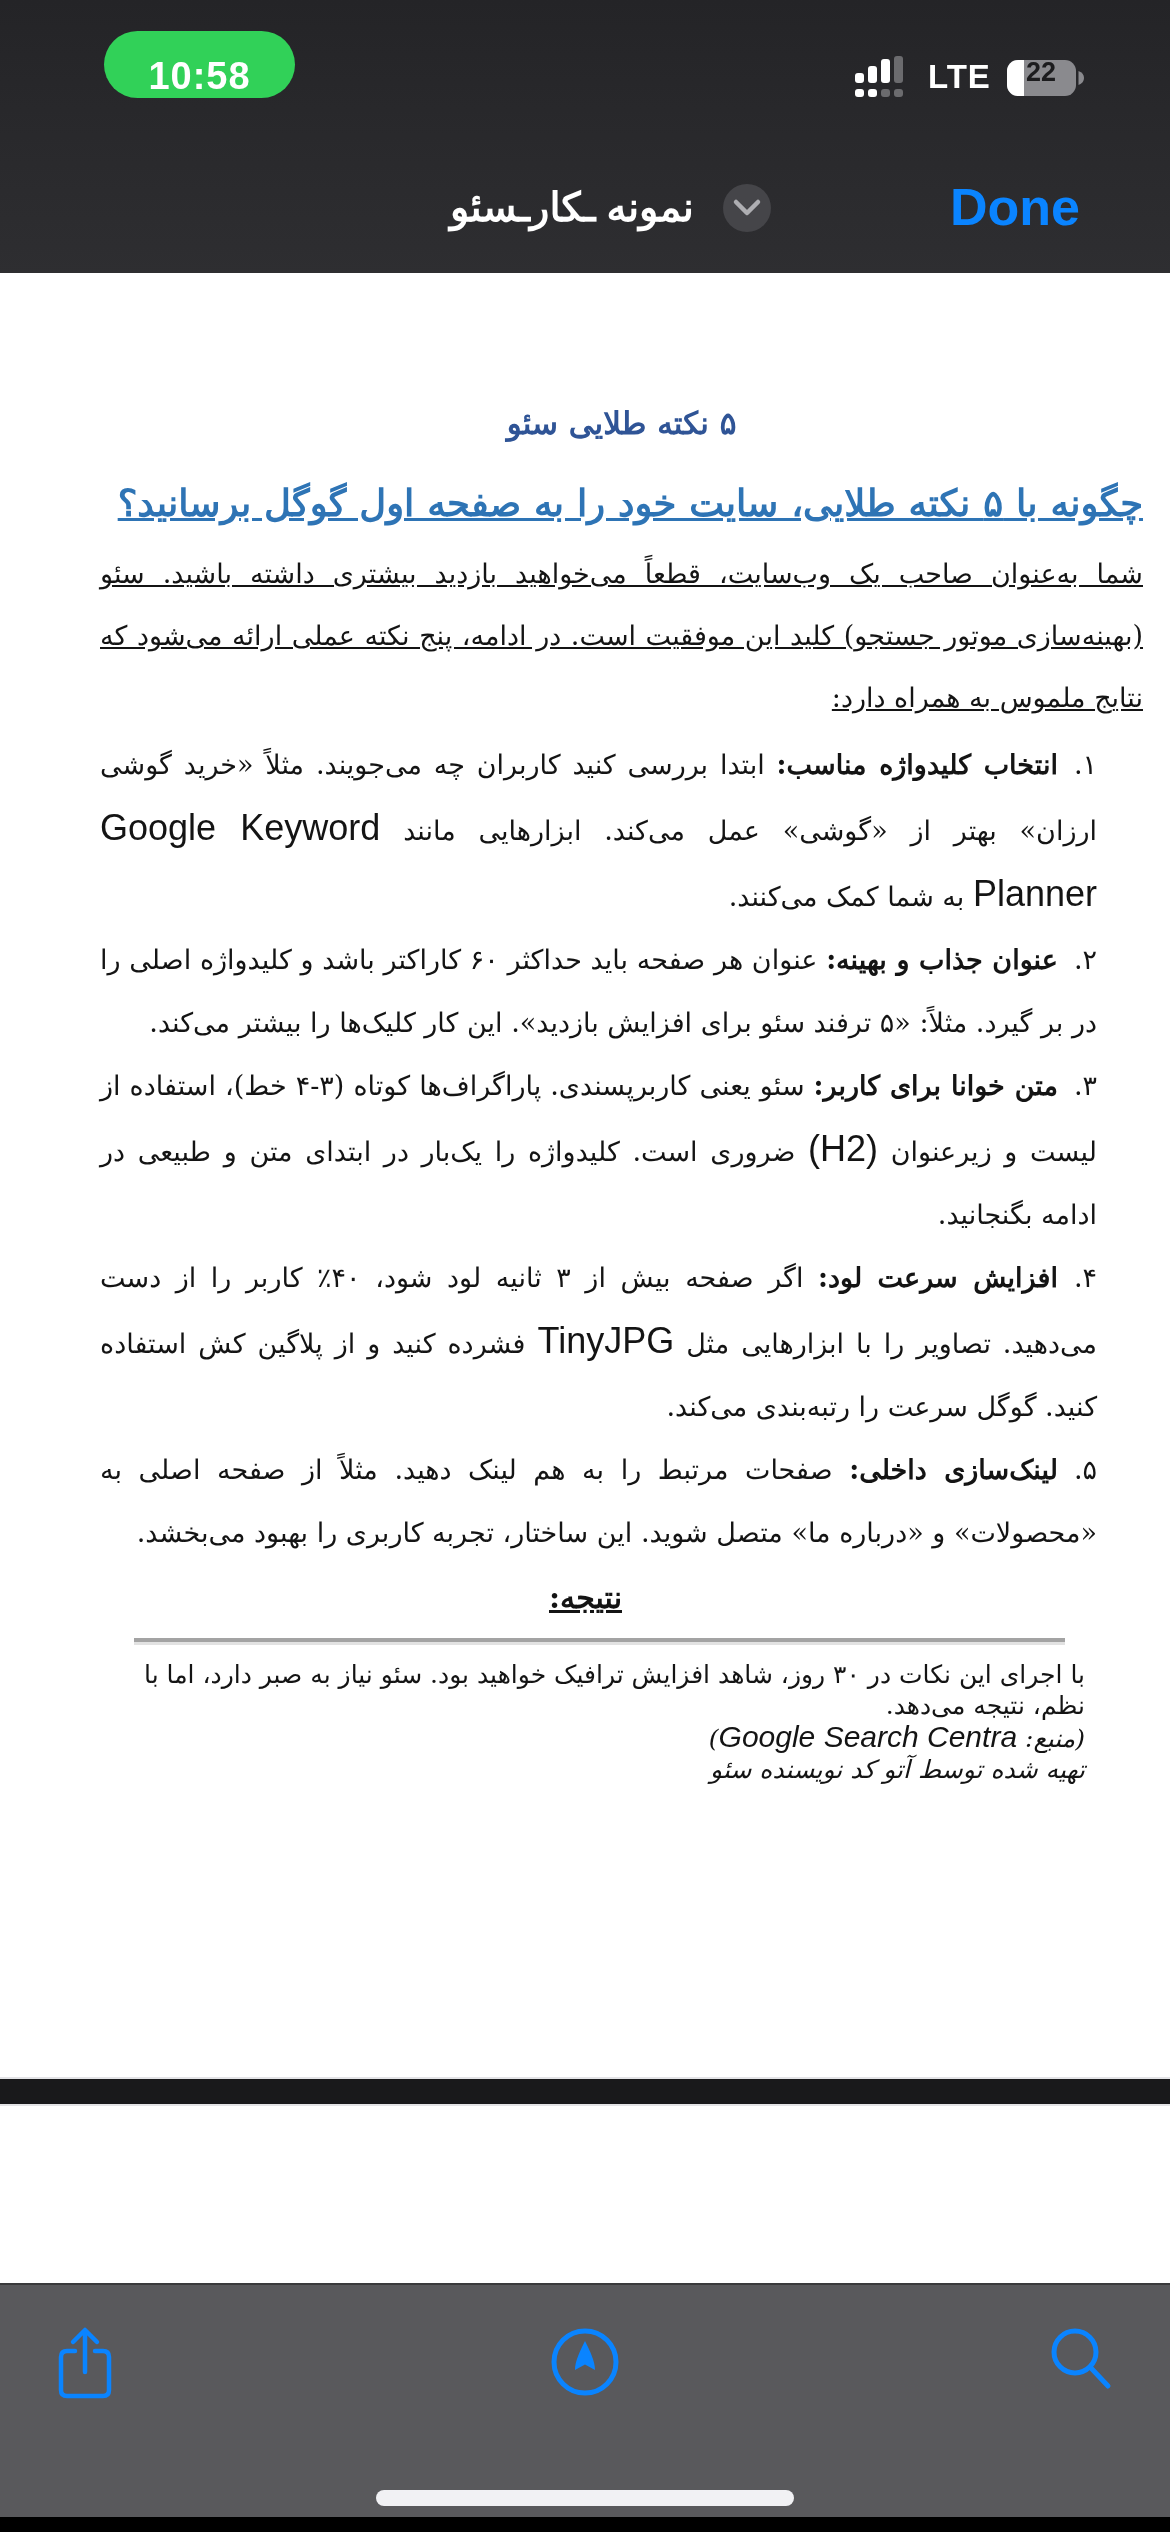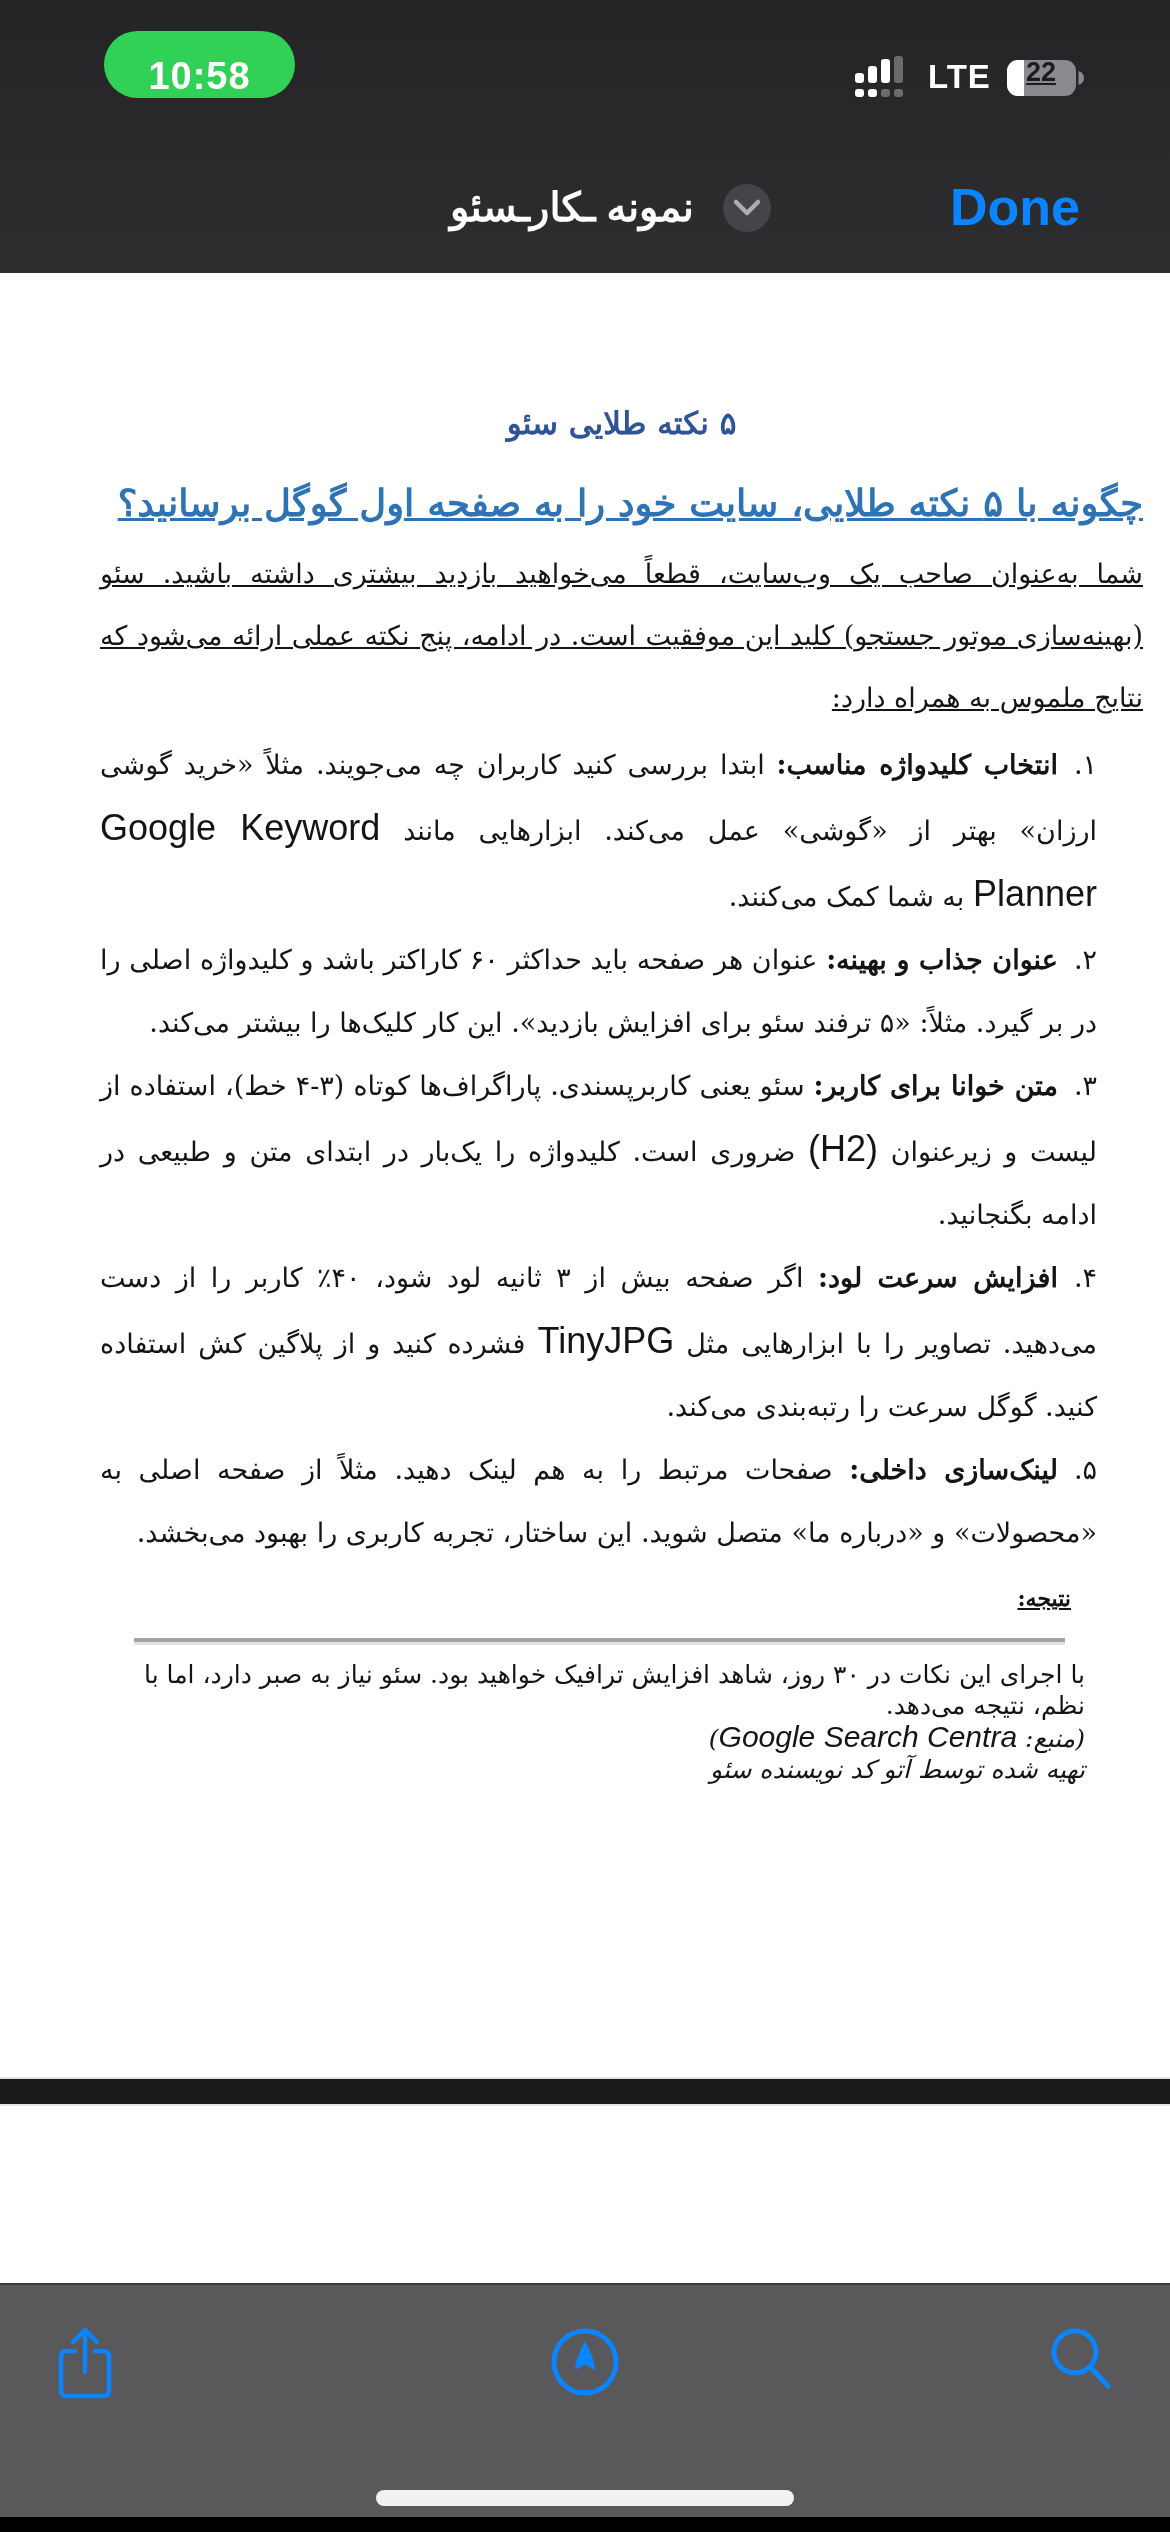--- a/index.html
+++ b/index.html
@@ -9,21 +9,21 @@
   
   .header{position:absolute;top:0;left:0;width:1170px;height:273px;
           background:linear-gradient(180deg,#242427 0%,#2e2e31 100%);}
   .time-pill{position:absolute;top:31px;left:104px;width:191px;height:67px;border-radius:34px;
              background:#31d158;display:flex;align-items:flex-end;justify-content:center;}
   .time-pill span{color:#fff;font-size:38px;font-weight:700;letter-spacing:1px;}
   .cell-icon{position:absolute;top:56px;left:855px;}
   .lte{position:absolute;top:58px;left:928px;color:#fff;font-size:33px;font-weight:600;letter-spacing:1px;}
   .battery{position:absolute;top:57px;left:1007px;}
   .batt-num{position:absolute;top:60px;left:1007px;width:68px;height:24px;display:flex;
-            align-items:center;justify-content:center;color:#1c1c1e;font-size:27px;font-weight:700;text-decoration:underline;}
+            align-items:center;justify-content:center;color:#1c1c1e;font-size:27px;font-weight:700;}
 
   .title-wrap{position:absolute;top:178px;left:0;width:1170px;height:62px;}
   .doc-name{position:absolute;right:476px;top:0;color:#fff;font-size:40px;font-weight:700;
             direction:rtl;white-space:nowrap;line-height:58px;margin-left:28px;}
   .chev-btn{position:absolute;left:723px;top:6px;width:48px;height:48px;border-radius:24px;
             background:#454549;display:flex;align-items:center;justify-content:center;}
   .done-btn{position:absolute;left:950px;top:0;color:#0a84ff;font-size:52px;font-weight:700;
             line-height:58px;background:none;border:none;padding:0;}
 
   
@@ -31,22 +31,22 @@
          font-family:"DejaVu Serif","Liberation Serif",serif;}
   .doc-inner{direction:rtl;padding:0 27px 0 100px;color:#141414;}
   .doc-title{margin-top:130px;text-align:center;color:#2f5496;font-size:31px;font-weight:600;line-height:40px;}
   .doc-heading{margin-top:36px;text-align:right;color:#2e74b5;font-size:37px;font-weight:700;line-height:48px;text-decoration:underline;}
   .doc-intro{margin-top:16px;font-size:27px;line-height:62px;text-align:justify;text-decoration:underline;}
   .doc-list{margin-top:4px;}
   .doc-item{font-size:27px;line-height:63px;text-align:justify;padding-right:46px;}
   .num{margin-left:16px;}
   .item-label{font-weight:700;}
   .latin{font-family:"Liberation Sans",sans-serif;font-size:36px;}
-  .doc-conc-head{margin-top:14px;padding-right:72px;font-size:22px;font-weight:700;
-                 text-decoration:underline;line-height:40px;text-align:right;}
+  .doc-conc-head{margin-top:14px;padding-right:72px;font-size:30px;font-weight:700;
+                 text-decoration:underline;line-height:40px;text-align:center;}
   .doc-hr{margin:20px 78px 0 34px;height:4px;background:#a3a3a3;border-bottom:3px solid #e2e2e2;}
   .doc-conclusion{margin-top:14px;padding-right:58px;font-size:25px;line-height:31px;text-align:right;}
   .doc-conclusion .latin{font-size:30px;}
   .italic{font-style:italic;}
 
   
   .page-gap{position:absolute;top:2077px;left:0;width:1170px;height:25px;background:#19191b;
             border-top:2px solid #e3e3e6;border-bottom:2px solid #e3e3e6;box-sizing:content-box;}
   .page2{position:absolute;top:2106px;left:0;width:1170px;height:177px;background:#ffffff;}
 

